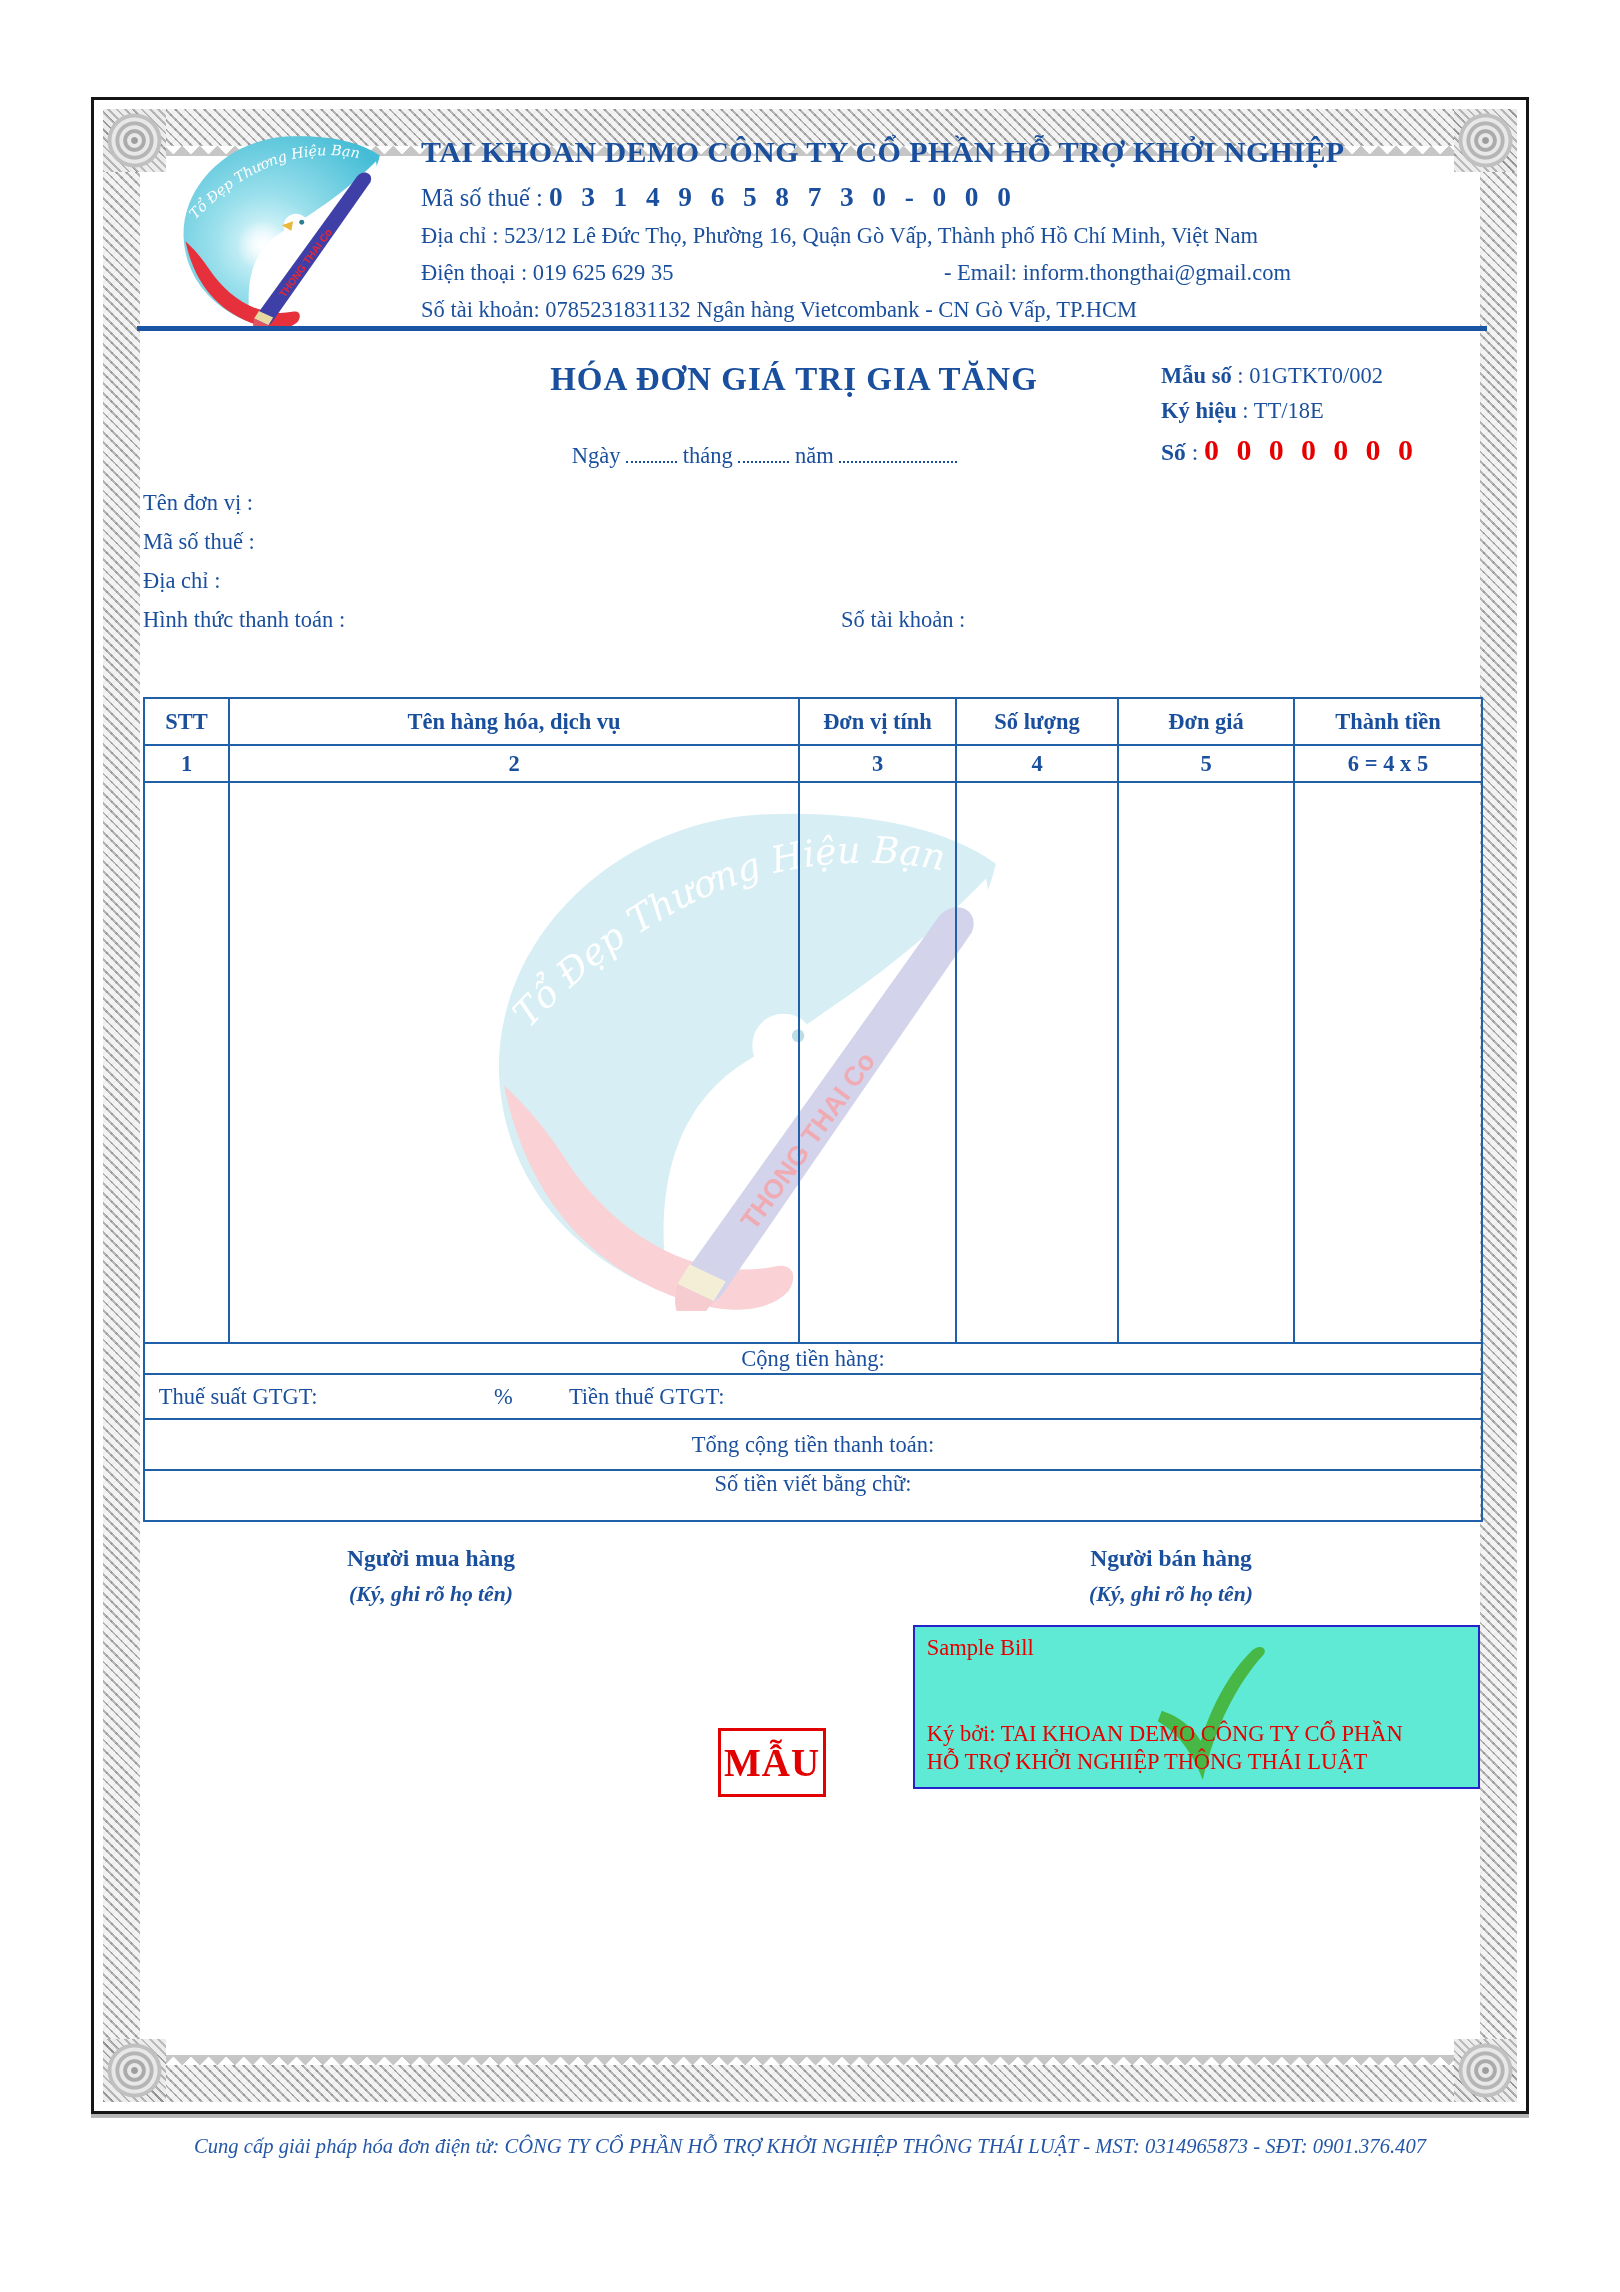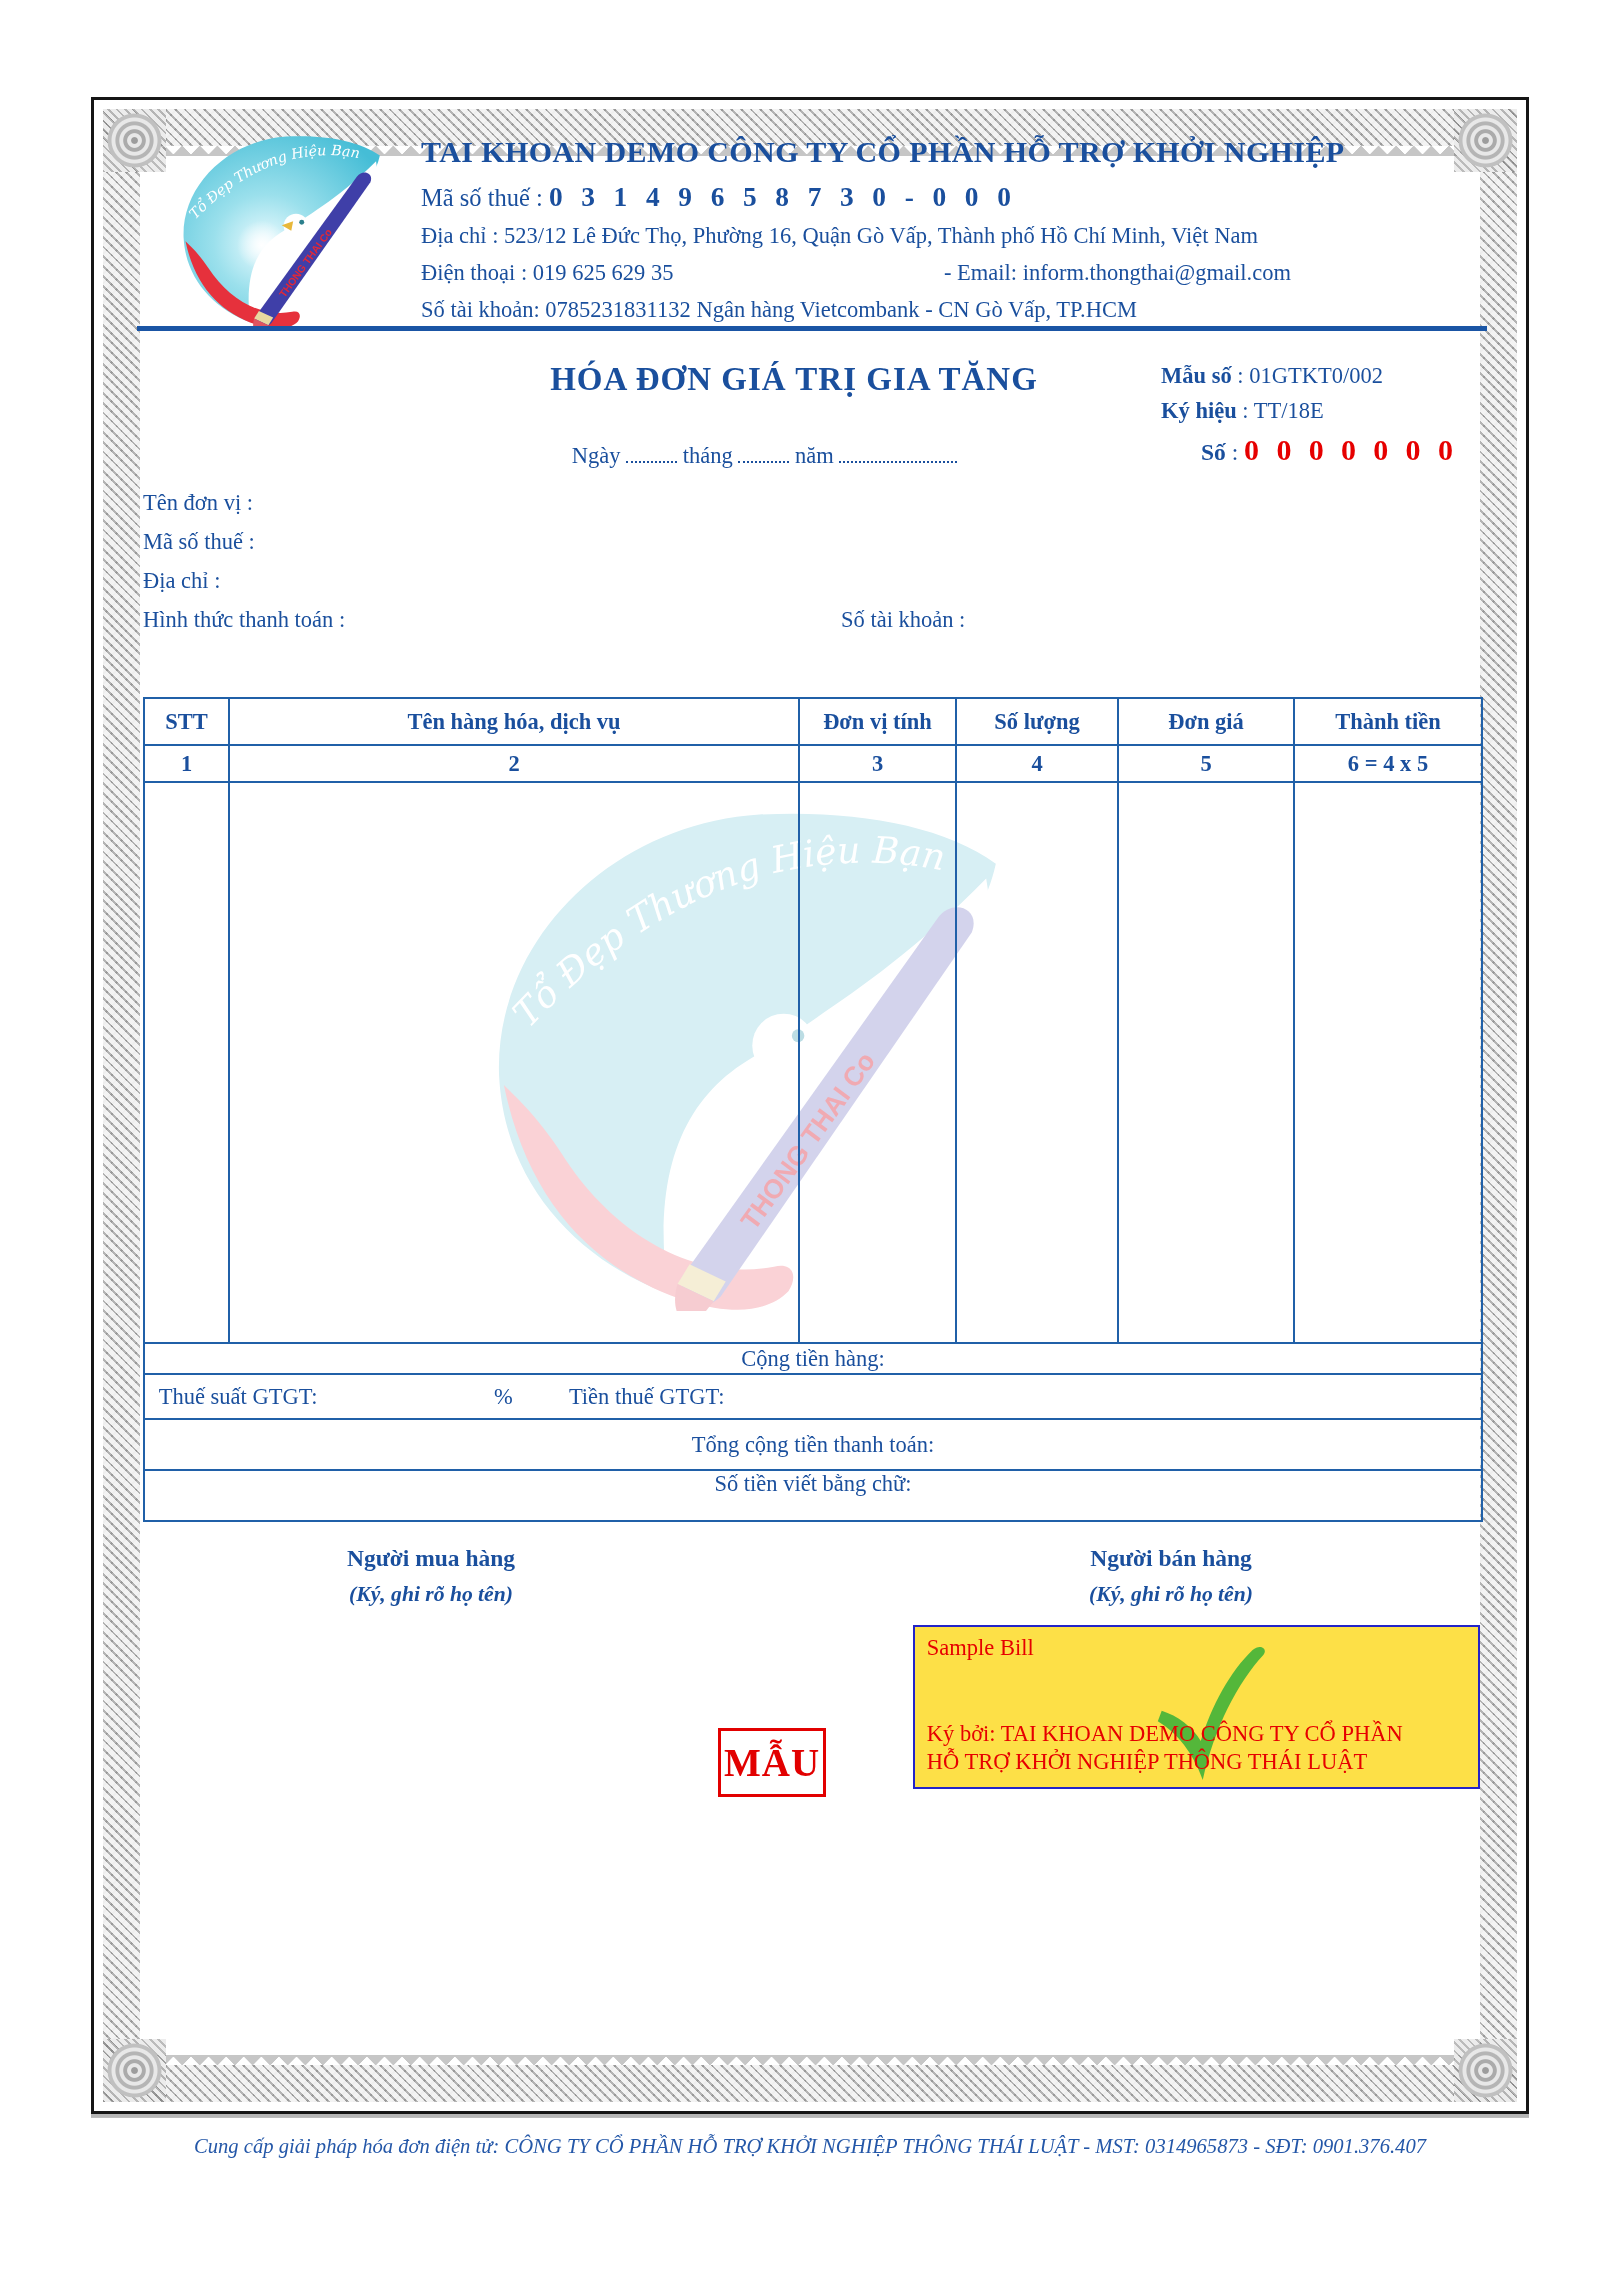--- a/index.html
+++ b/index.html
@@ -46,21 +46,21 @@
 
   
   .inv-title { position:absolute; left:441px; top:361px; width:706px; text-align:center;
                font-size:33px; font-weight:bold; letter-spacing:1px; }
   .date-line { position:absolute; left:549px; top:443px; width:431px; text-align:center; font-size:22.5px; }
   .blank { display:inline-block; border-bottom:2px dotted #1a4f9d; height:19.6px; vertical-align:baseline; }
   .blank.d1 { width:51px; } .blank.d2 { width:51px; } .blank.d3 { width:118px; }
   .meta { position:absolute; left:1161px; top:363px; font-size:22.5px; }
   .meta .row { margin-bottom:8.8px; white-space:nowrap; }
   .meta b { font-weight:bold; }
-  .inv-no { font-size:23.5px;margin-left:40px; }
+  .inv-no { font-size:23.5px; }
   .inv-no .zeros { color:#e60000; font-size:30px; font-weight:bold; letter-spacing:4.9px; }
 
   
   .buyer { position:absolute; left:143px; top:490px; width:1339px; font-size:22.5px; }
   .buyer .line { position:relative; height:39px; }
   .buyer .acct { position:absolute; left:698px; top:0; }
 
   
   .watermark { position:absolute; left:446px; top:790px; width:627px; height:521px; z-index:0; }
 
@@ -84,21 +84,21 @@
   .sig .t1 { font-size:23.5px; font-weight:bold; }
   .sig .t2 { margin-top:9.8px; font-size:21.6px; font-weight:bold; font-style:italic; }
   .sig.buyer-sig { left:235px; top:1545px; }
   .sig.seller-sig { left:975px; top:1545px; }
 
   
   .stamp { position:absolute; left:718px; top:1728px; width:108px; height:69px;
            border:3.9px solid #e20000; color:#e20000; font-size:39px; font-weight:bold;
            display:flex; align-items:center; justify-content:center; letter-spacing:1px; background:#fff; }
   .sigbox { position:absolute; left:913px; top:1625px; width:567px; height:164px;
-            border:2.9px solid #2323c8; background:#fde047; }
+            border:2.9px solid #2323c8; background:#5eead4; }
   .sigbox .sb-title { position:absolute; left:11.8px; top:7.8px; color:#e60000; font-size:22.5px; }
   .sigbox .sb-by { position:absolute; left:11.8px; bottom:11.8px; width:510px; color:#e60000;
                    font-size:22.5px; line-height:27.4px; z-index:2; }
   .sigbox .check { position:absolute; left:235px; top:17.6px; width:127px; height:142px; z-index:1; }
 
   
   .footer { position:absolute; left:0; top:2135px; width:1620px; text-align:center;
             font-size:20.6px; font-style:italic; color:#2457a8; }
 </style>
 </head>

